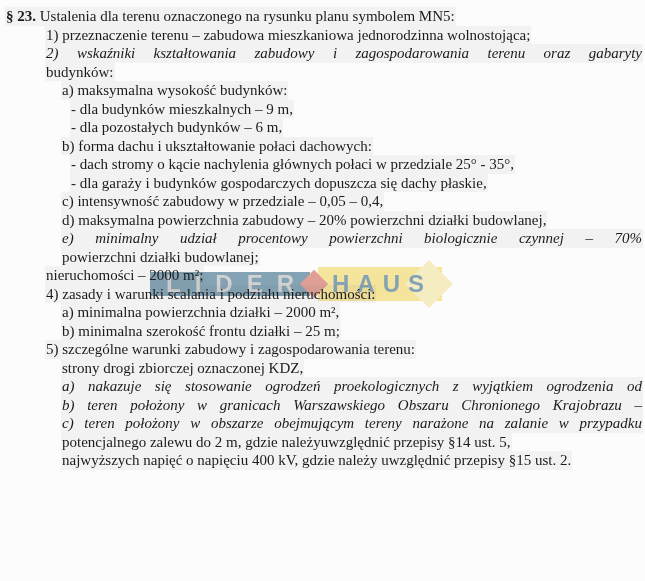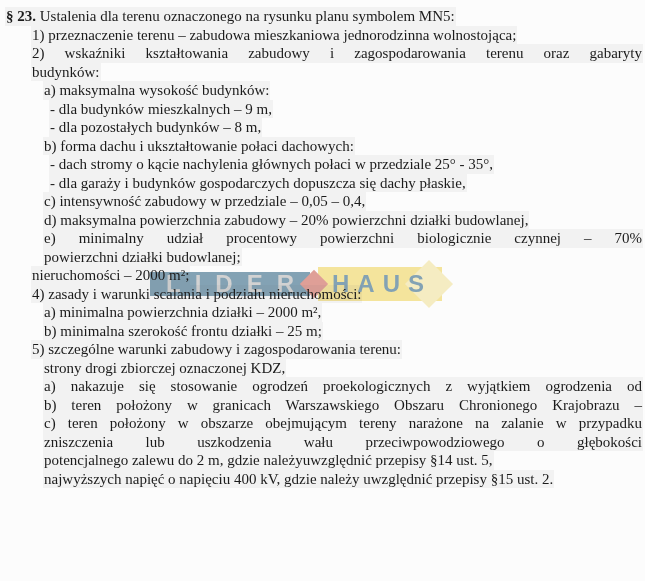--- a/index.html
+++ b/index.html
@@ -33,25 +33,26 @@
   }
   .line-text {
     background: rgba(110, 110, 110, 0.07); 
     padding: 0 1px;
   }
   .line:not(.justify) .line-text { display: inline-block; }
   .line.justify .line-text {
     display: block;
     text-align: justify;
     text-align-last: justify;
+    font-style: italic;
   }
   .indent-0 { margin-left: 0; }
-  .indent-1 { margin-left: 26px; }
-  .indent-2 { margin-left: 38px; }
-  .indent-3 { margin-left: 44px; }
+  .indent-1 { margin-left: 40px; }
+  .indent-2 { margin-left: 56px; }
+  .indent-3 { margin-left: 65px; }
   b.lead { font-weight: bold; }
 
   
   .watermark {
     position: absolute;
     left: 150px;
     top: 267px;
     height: 34px;
     display: flex;
     align-items: center;
@@ -116,21 +117,21 @@
 
   <div class="doc-lines">
       <div class="line indent-0"><span class="line-text"><b class="lead">§ 23.</b> Ustalenia dla terenu oznaczonego na rysunku planu symbolem MN5:</span></div>
       <div class="line indent-1"><span class="line-text">1) przeznaczenie terenu – zabudowa mieszkaniowa jednorodzinna wolnostojąca;</span></div>
       <div class="line indent-1 justify">
         <span class="line-text">2) wskaźniki kształtowania zabudowy i zagospodarowania terenu oraz gabaryty</span>
       </div>
       <div class="line indent-1"><span class="line-text">budynków:</span></div>
       <div class="line indent-2"><span class="line-text">a) maksymalna wysokość budynków:</span></div>
       <div class="line indent-3"><span class="line-text">- dla budynków mieszkalnych – 9 m,</span></div>
-      <div class="line indent-3"><span class="line-text">- dla pozostałych budynków – 8 m,</span></div>
+      <div class="line indent-3"><span class="line-text">- dla pozostałych budynków – 6 m,</span></div>
       <div class="line indent-2"><span class="line-text">b) forma dachu i ukształtowanie połaci dachowych:</span></div>
       <div class="line indent-3"><span class="line-text">- dach stromy o kącie nachylenia głównych połaci w przedziale 25° - 35°,</span></div>
       <div class="line indent-3"><span class="line-text">- dla garaży i budynków gospodarczych dopuszcza się dachy płaskie,</span></div>
       <div class="line indent-2"><span class="line-text">c) intensywność zabudowy w przedziale – 0,05 – 0,4,</span></div>
       <div class="line indent-2"><span class="line-text">d) maksymalna powierzchnia zabudowy – 20% powierzchni działki budowlanej,</span></div>
       <div class="line indent-2 justify">
         <span class="line-text">e) minimalny udział procentowy powierzchni biologicznie czynnej – 70%</span>
       </div>
       <div class="line indent-2"><span class="line-text">powierzchni działki budowlanej;</span></div>
       <div class="line indent-1"><span class="line-text">nieruchomości – 2000 m²;</span></div>
@@ -141,20 +142,17 @@
       <div class="line indent-2"><span class="line-text">strony drogi zbiorczej oznaczonej KDZ,</span></div>
       <div class="line indent-2 justify">
         <span class="line-text">a) nakazuje się stosowanie ogrodzeń proekologicznych z wyjątkiem ogrodzenia od</span>
       </div>
       <div class="line indent-2 justify">
         <span class="line-text">b) teren położony w granicach Warszawskiego Obszaru Chronionego Krajobrazu –</span>
       </div>
       <div class="line indent-2 justify">
         <span class="line-text">c) teren położony w obszarze obejmującym tereny narażone na zalanie w przypadku</span>
       </div>
-      <div class="line indent-2 justify">
-        <span class="line-text">zniszczenia lub uszkodzenia wału przeciwpowodziowego o głębokości</span>
-      </div>
       <div class="line indent-2"><span class="line-text">potencjalnego zalewu do 2 m, gdzie należyuwzględnić przepisy §14 ust. 5,</span></div>
       <div class="line indent-2"><span class="line-text">najwyższych napięć o napięciu 400 kV, gdzie należy uwzględnić przepisy §15 ust. 2.</span></div>
     </div>
 
 </div>
 
 </body></html>

